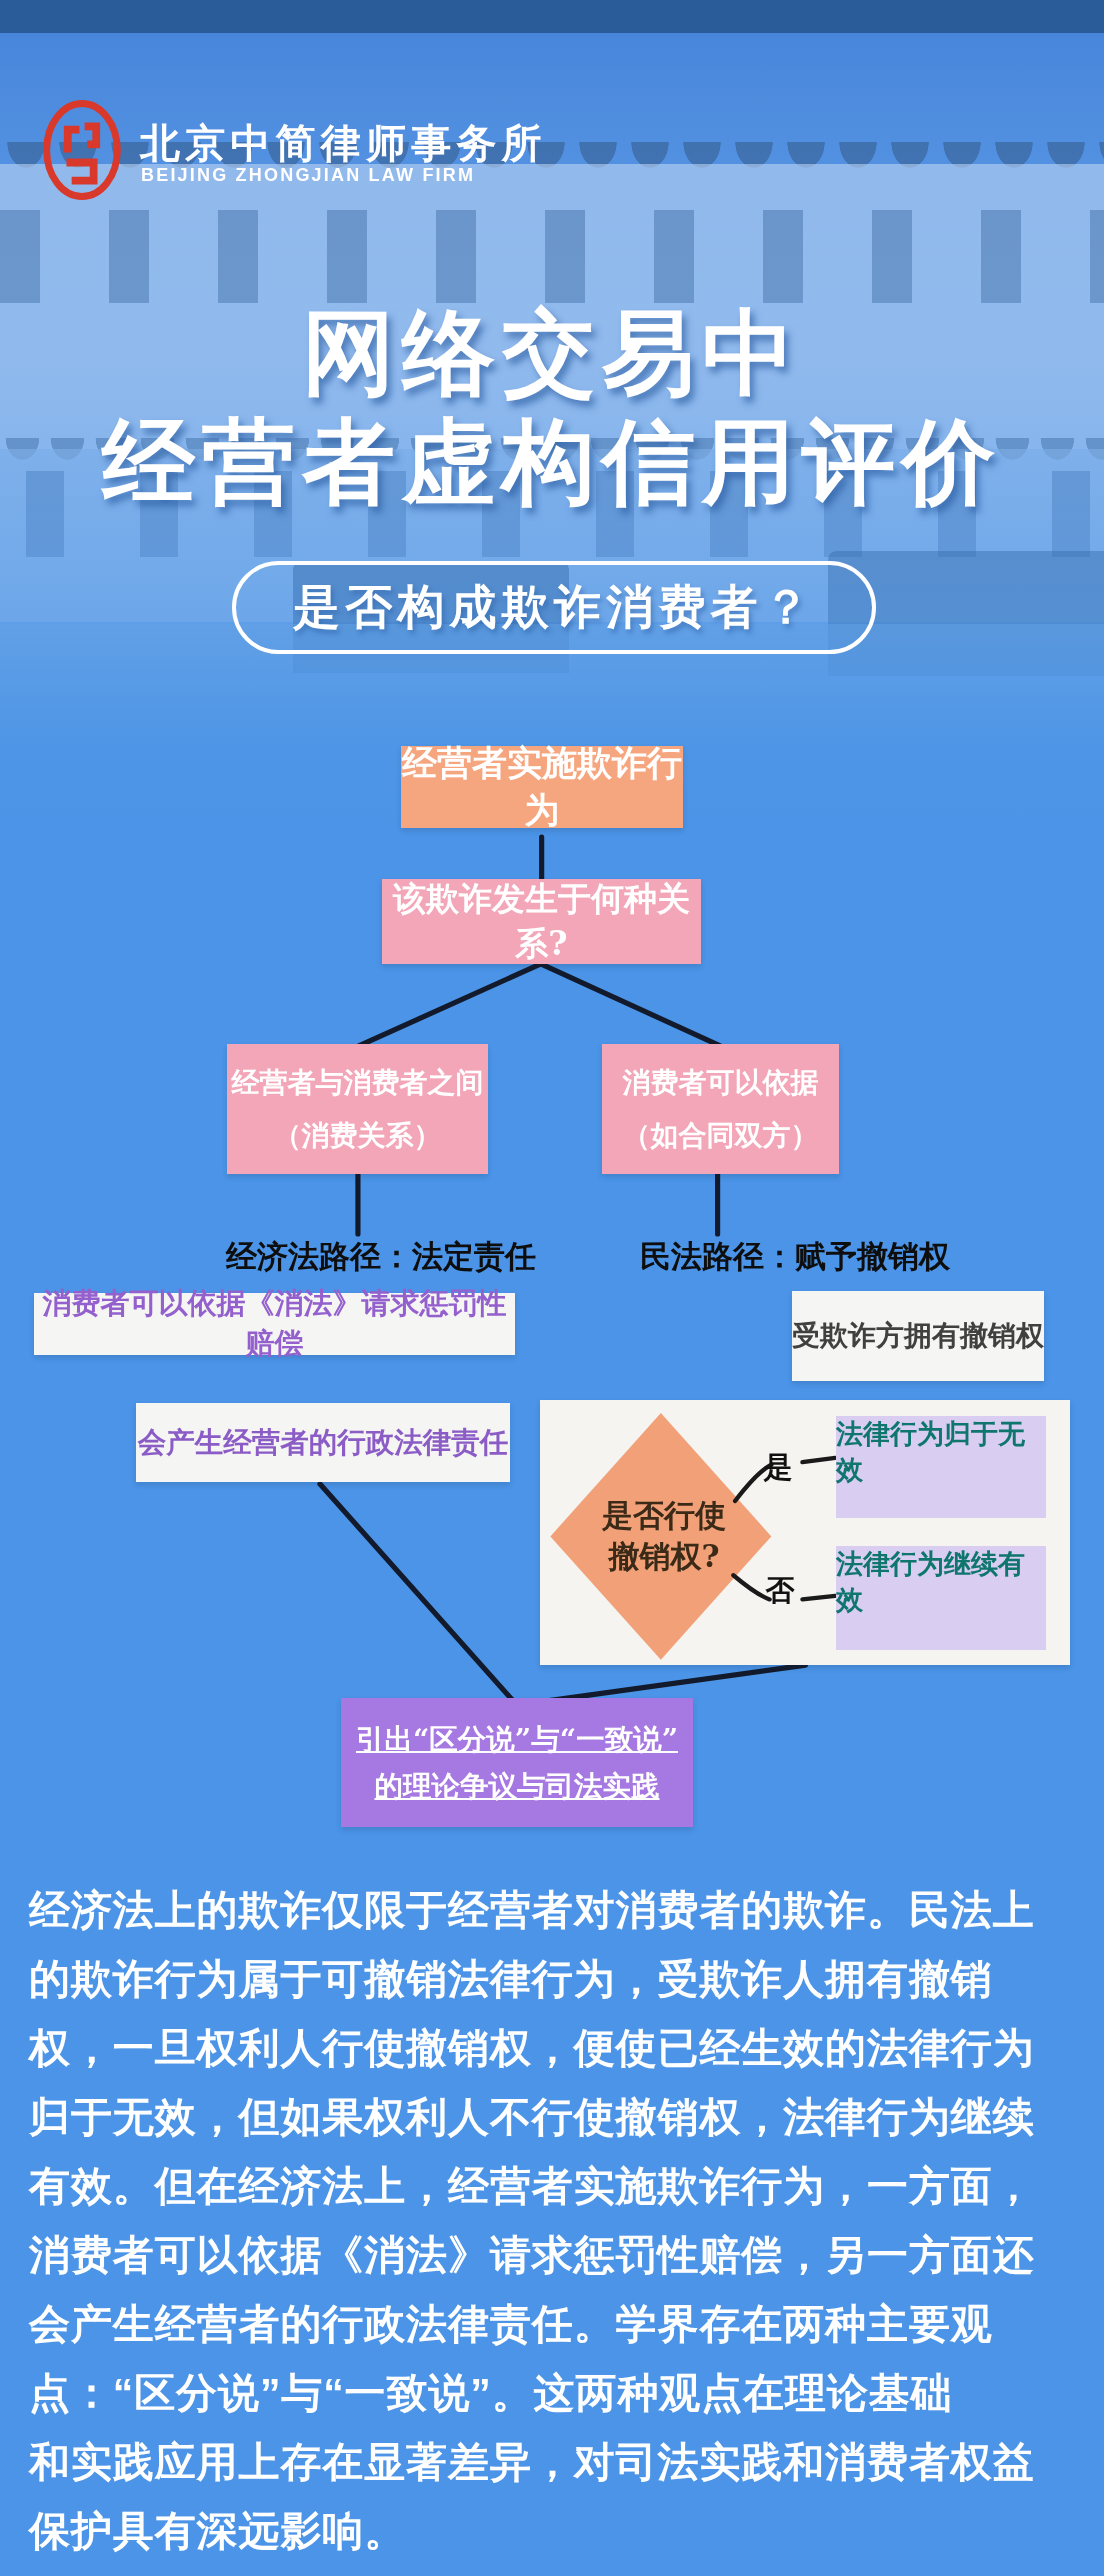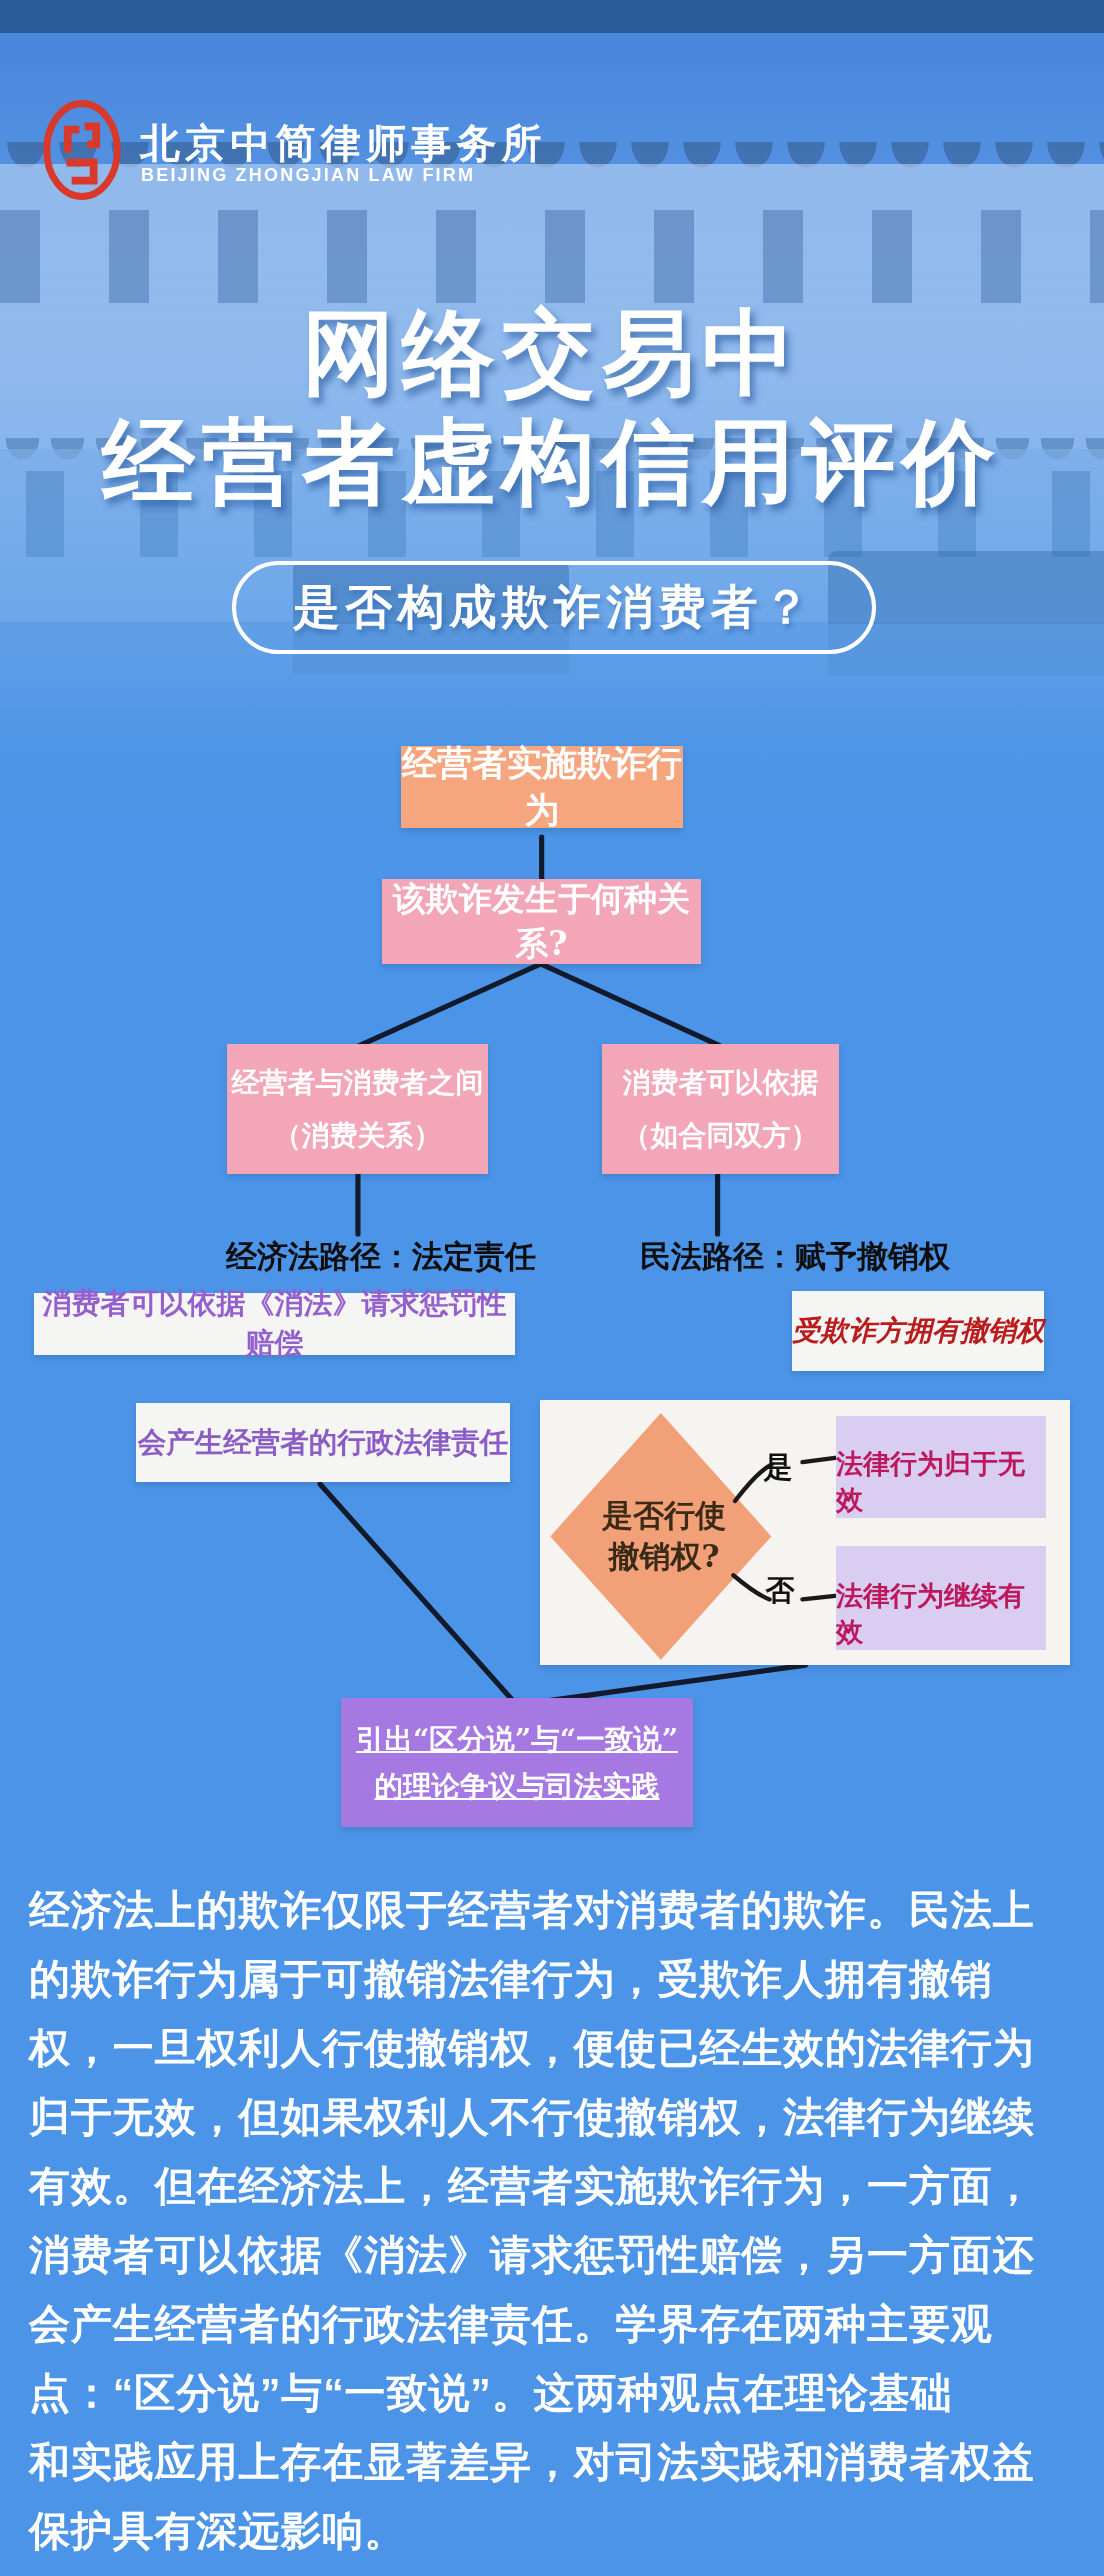--- a/index.html
+++ b/index.html
@@ -33,28 +33,28 @@
   .fc-box{position:absolute;display:flex;flex-direction:column;align-items:center;justify-content:center;text-align:center;font-family:"DejaVu Serif",serif;font-weight:bold;box-shadow:0 2.6px 5.2px rgba(20,50,90,.18);}
   .box-root{left:401px;top:713px;width:282px;height:82px;background:#F6A67E;color:#fff;font-size:35px;}
   .box-question{left:382px;top:846px;width:319px;height:85px;background:#F3A6B8;color:#fff;font-size:33px;}
   .box-left{left:227px;top:1011px;width:261px;height:130px;background:#F3A6B8;color:#fff;font-size:28px;line-height:53px;}
   .box-right{left:602px;top:1011px;width:237px;height:130px;background:#F3A6B8;color:#fff;font-size:28px;line-height:53px;}
   .path-label{position:absolute;width:345px;text-align:right;color:#0e0e0e;font-size:31px;font-weight:bold;font-family:"DejaVu Serif",serif;}
   .label-left{left:191px;top:1203px;}
   .label-right{left:605px;top:1203px;}
   .white-card{position:absolute;background:#F5F5F3;display:flex;align-items:center;justify-content:center;text-align:center;font-family:"DejaVu Serif",serif;font-weight:bold;box-shadow:0 2.6px 5.2px rgba(20,50,90,.18);}
   .result-left-1{left:34px;top:1260px;width:481px;height:62px;color:#9460CE;font-size:29px;}
-  .result-right-1{left:792px;top:1258px;width:252px;height:80px;color:#b91c1c;font-size:28px;font-style:italic;}
+  .result-right-1{left:792px;top:1258px;width:252px;height:90px;color:#404040;font-size:28px;}
   .result-left-2{left:136px;top:1370px;width:374px;height:79px;color:#8B5CC6;font-size:28.5px;}
   .decision-panel{position:absolute;left:540px;top:1367px;width:530px;height:265px;background:#F5F4F1;box-shadow:0 2.6px 5.2px rgba(20,50,90,.18);}
   .diamond-text{position:absolute;left:55px;top:95px;width:138px;text-align:center;color:#3B2A17;font-size:31px;line-height:41px;font-weight:bold;font-family:"DejaVu Serif",serif;}
   .yn-label{position:absolute;width:38px;text-align:center;color:#111;font-size:29px;font-weight:bold;font-family:"DejaVu Serif",serif;}
   .yes-label{left:219px;top:48px;}
   .no-label{left:221px;top:171px;}
-  .lav-box{position:absolute;left:296px;width:210px;background:#D9CDF2;display:flex;align-items:flex-end;justify-content:center;color:#be185d;font-size:27px;font-weight:bold;font-family:"DejaVu Serif",serif;}
+  .lav-box{position:absolute;left:296px;width:210px;background:#D9CDF2;display:flex;align-items:flex-start;justify-content:center;color:#0f766e;font-size:27px;font-weight:bold;font-family:"DejaVu Serif",serif;}
   .lav-1{top:16.4px;height:102px;}
   .lav-2{top:146px;height:104px;}
   .conclusion{left:341px;top:1665px;width:352px;height:129px;background:#A678E2;color:#fff;font-size:28.5px;line-height:47px;text-decoration:underline;}
   .connectors{position:absolute;left:0;top:0;pointer-events:none;}
   
   .body-text{position:absolute;left:29px;top:1843px;width:1046px;color:#fff;font-size:41px;line-height:69px;font-weight:bold;letter-spacing:0.9px;white-space:pre-line;}
 </style>
 </head>
 <body>
 

